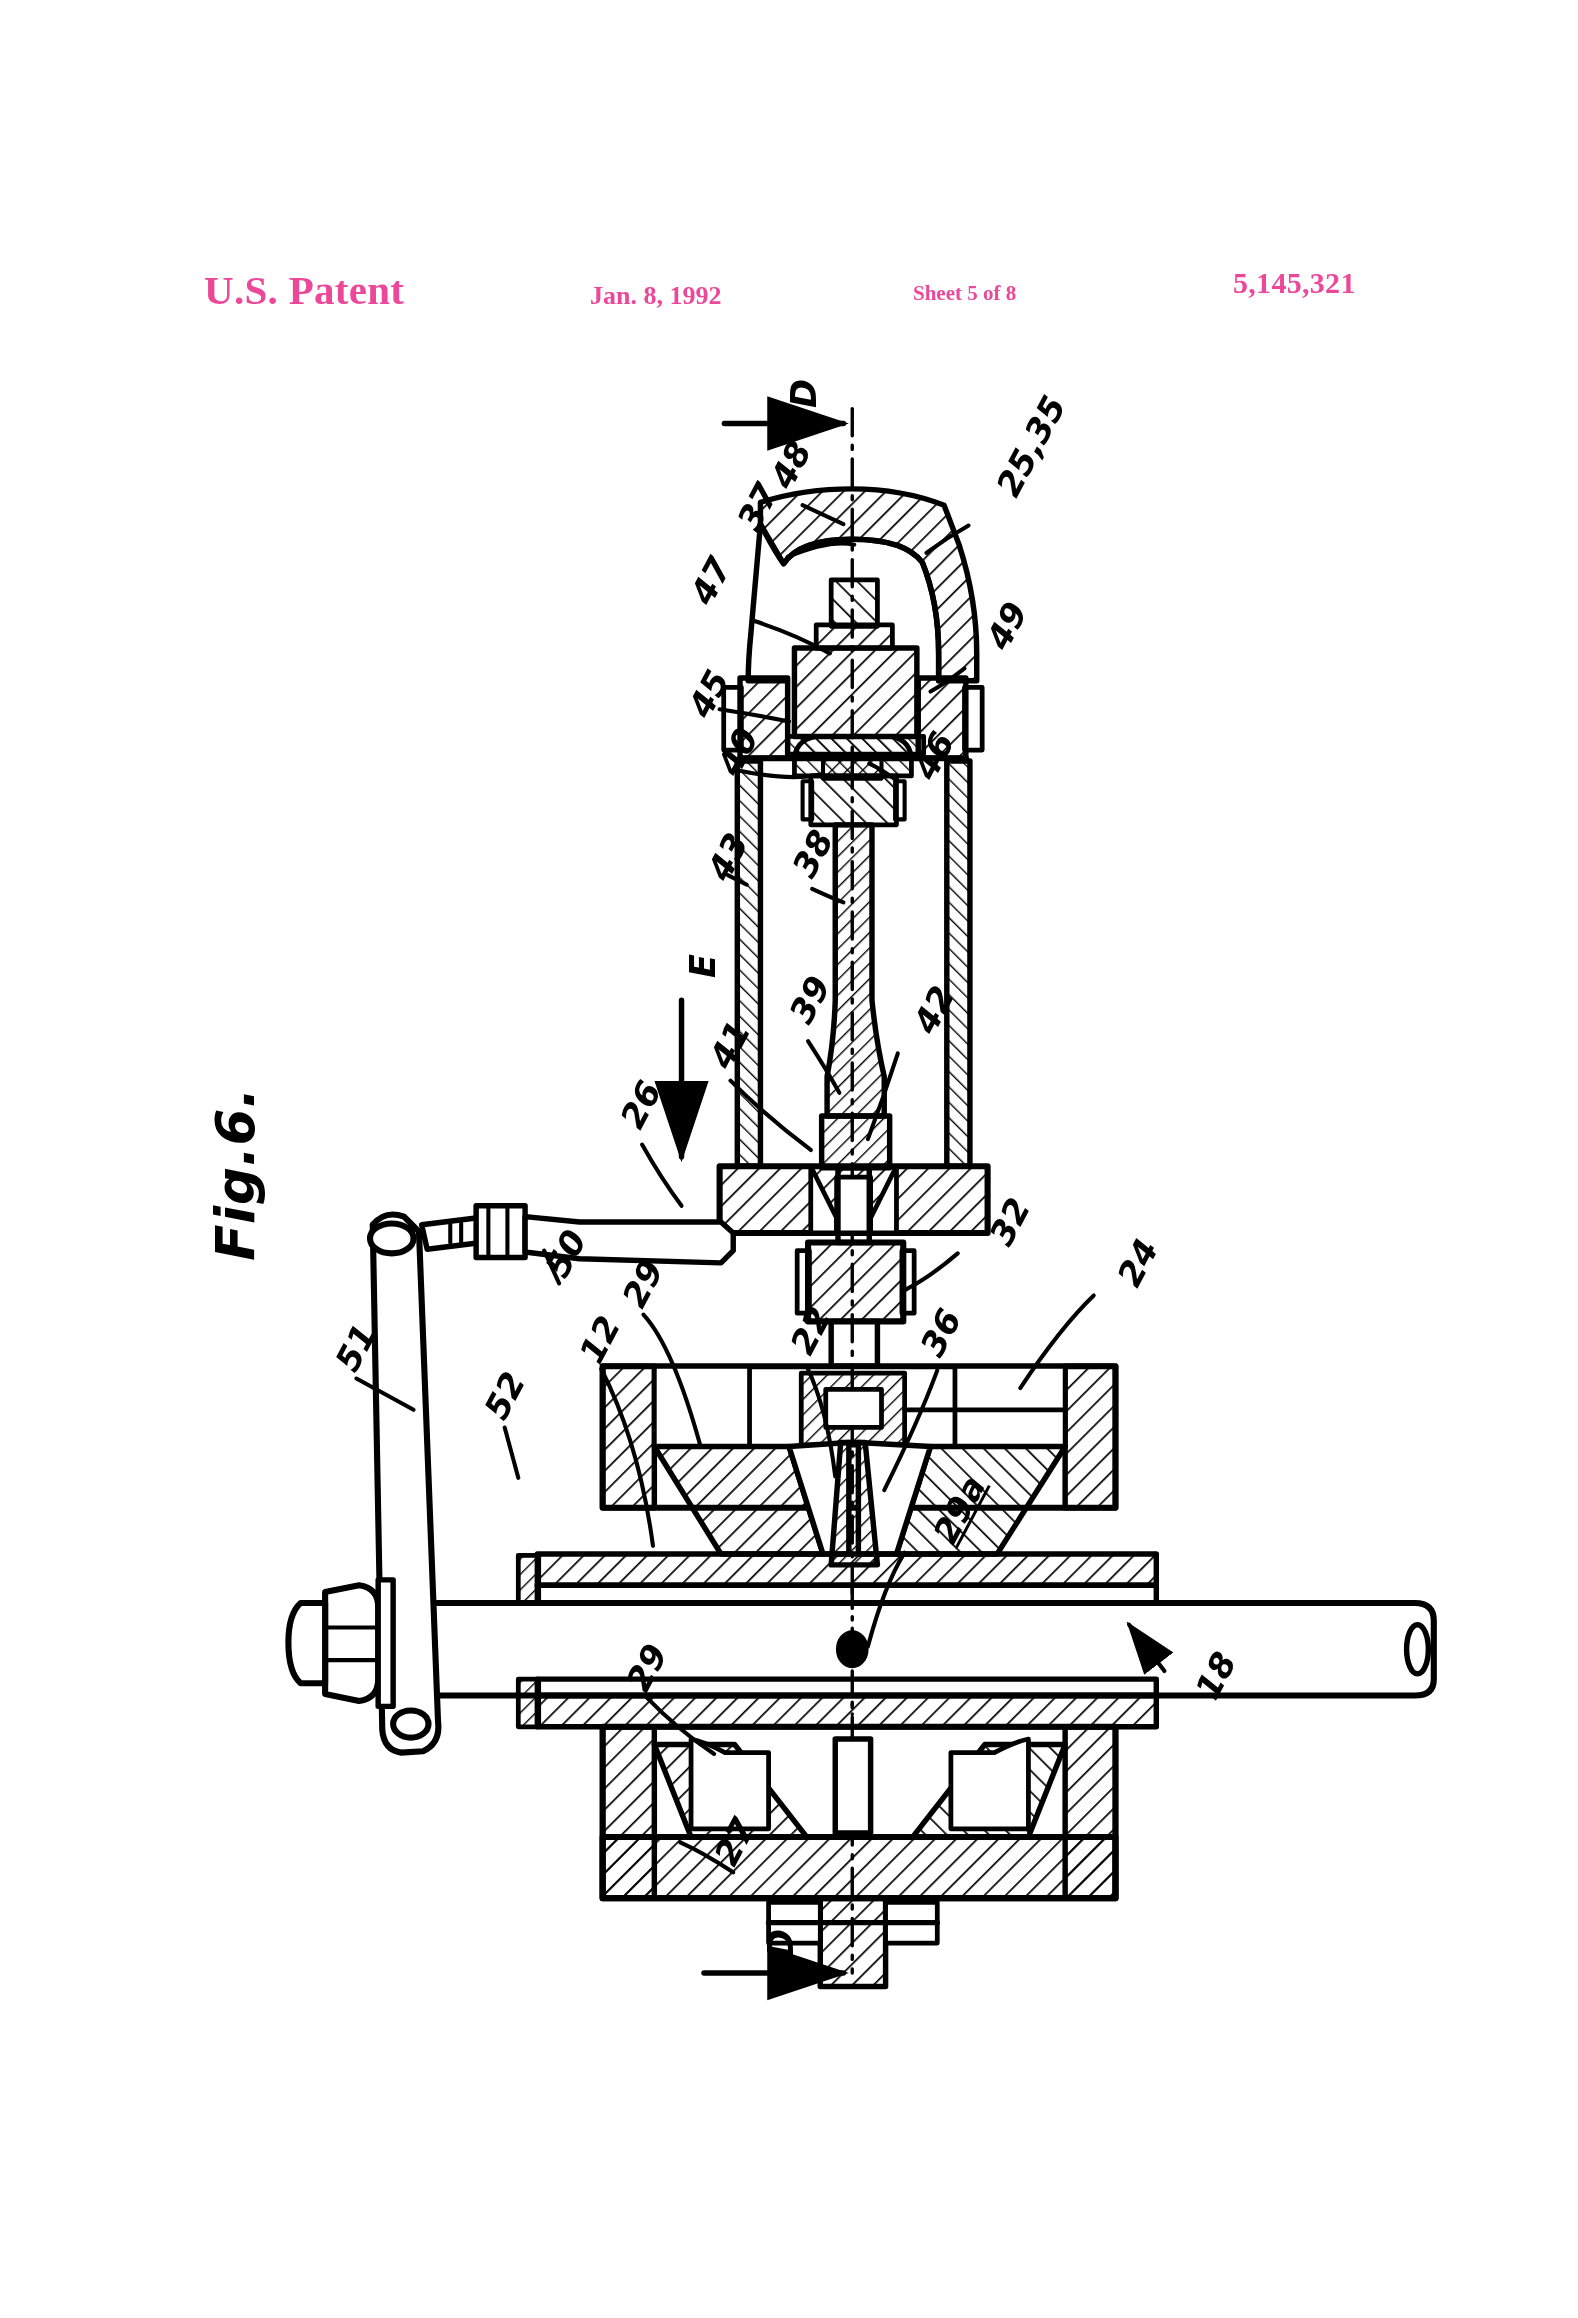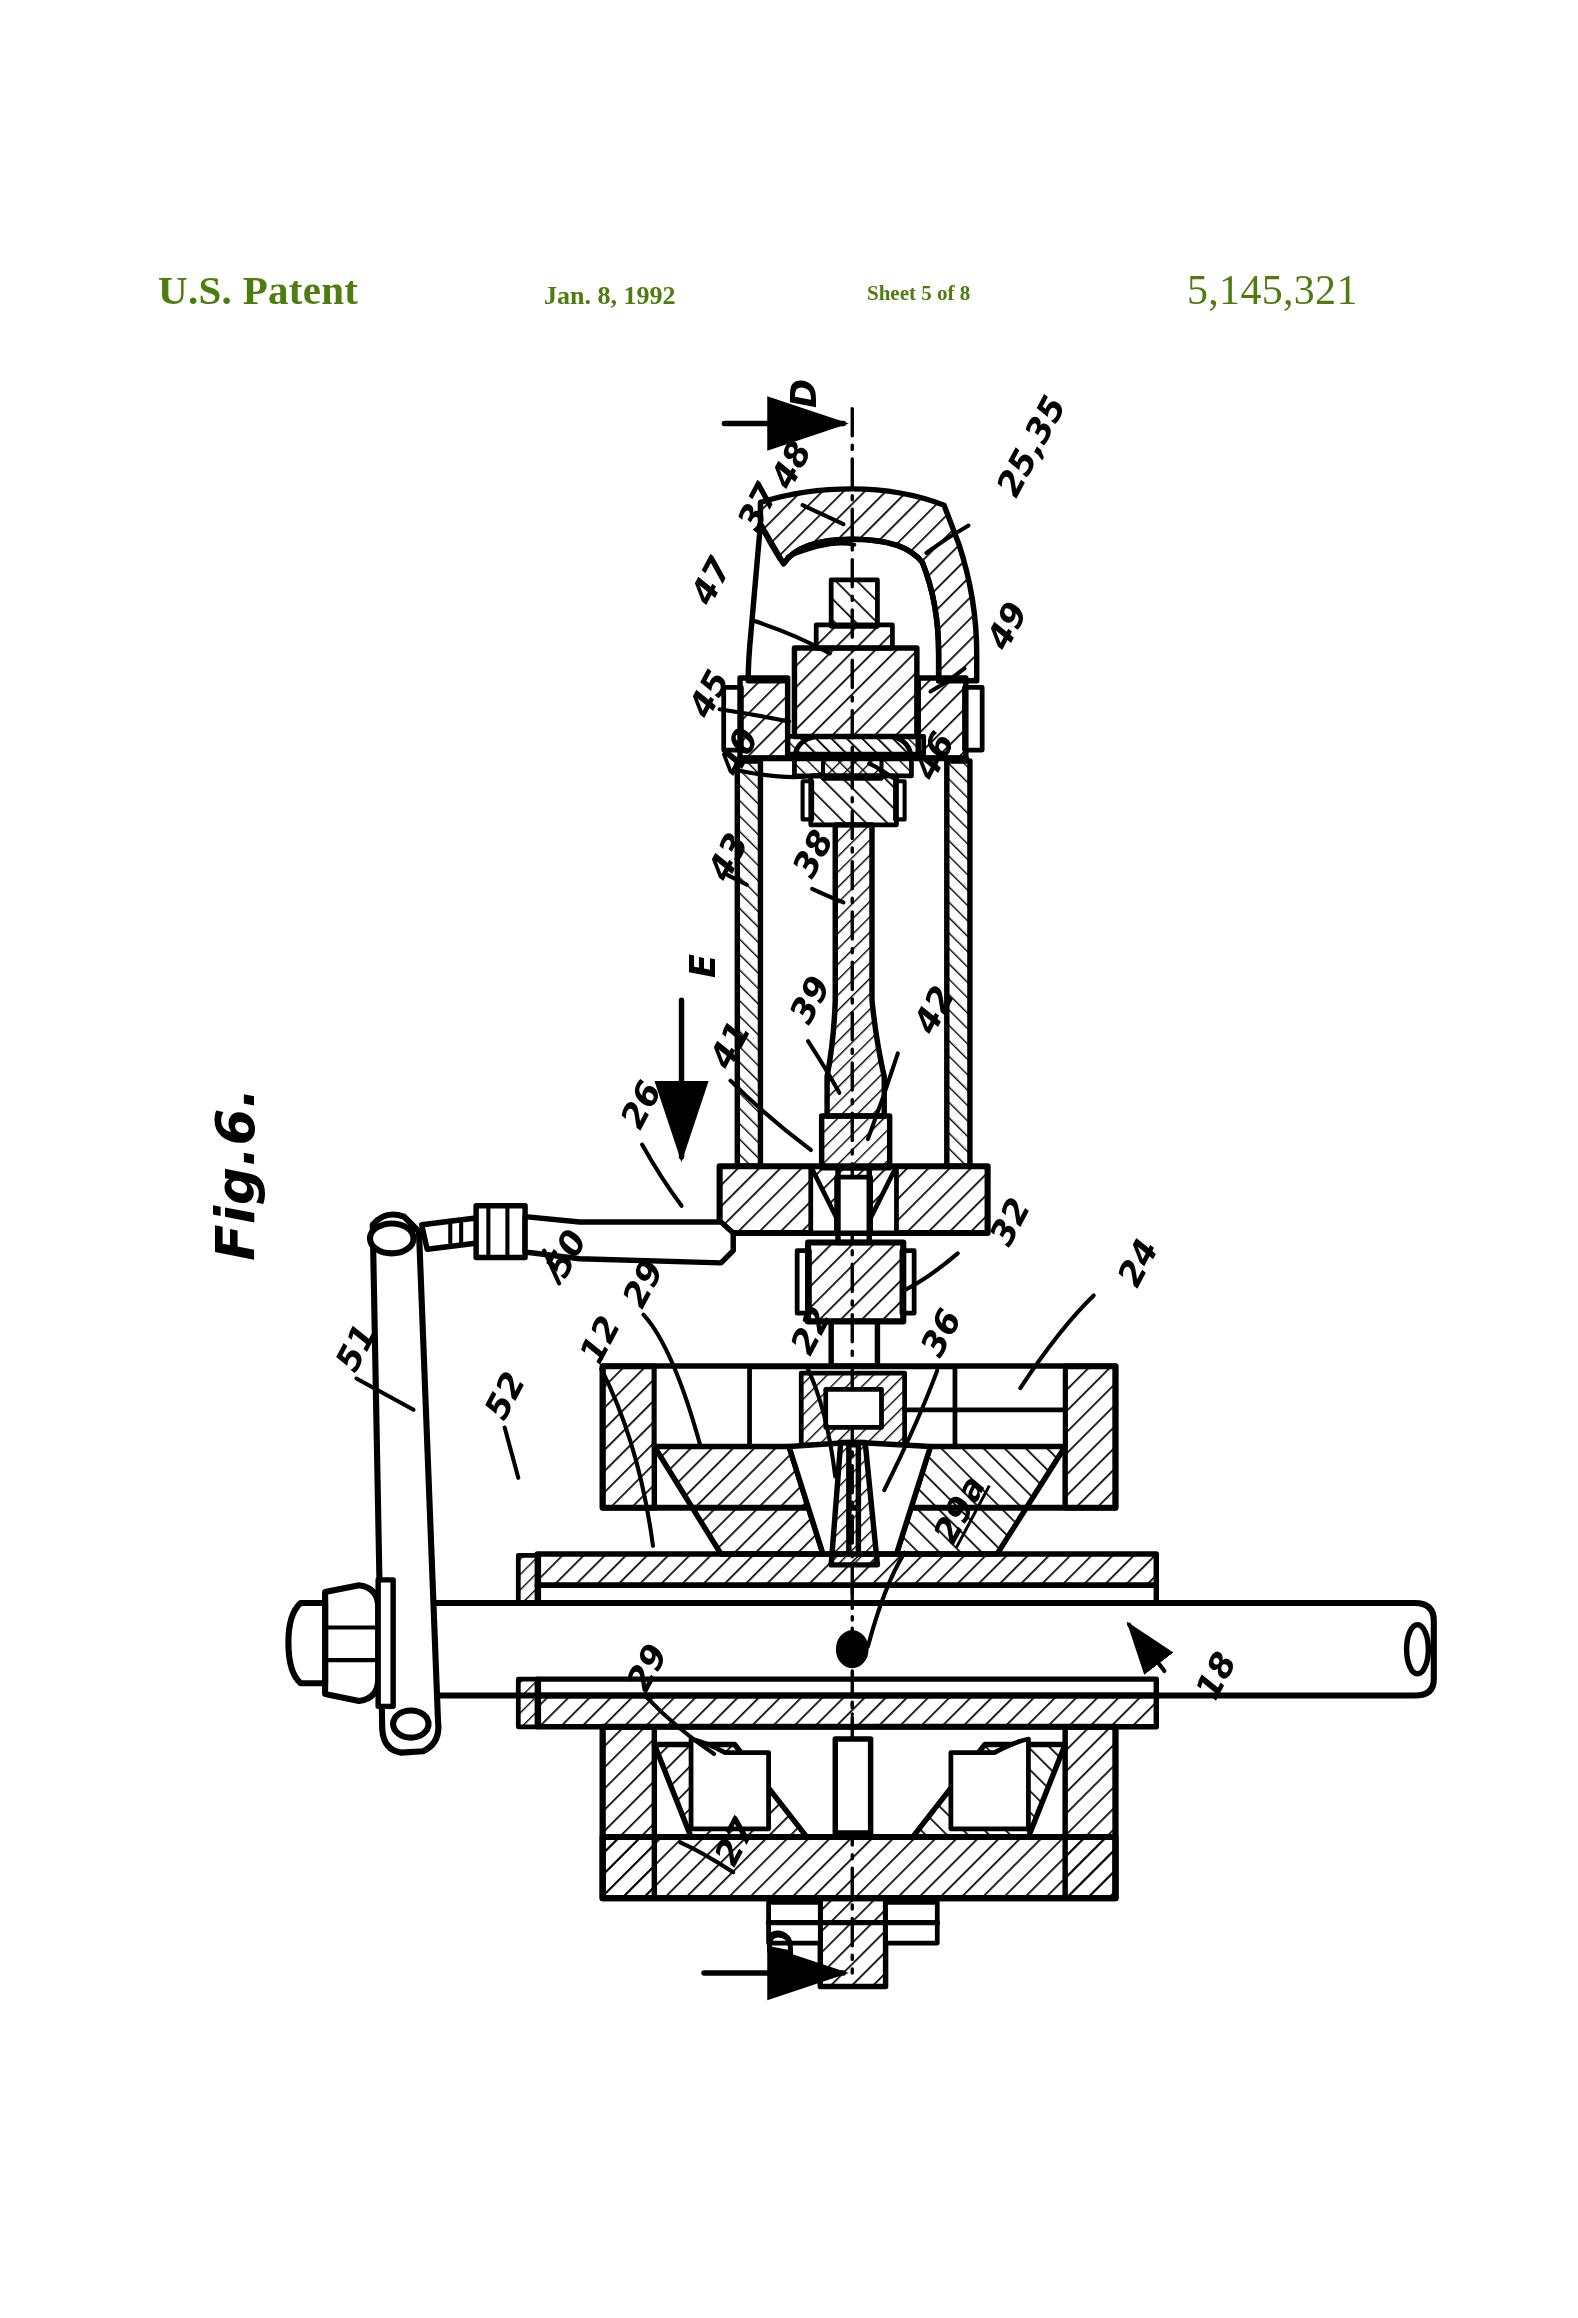--- a/index.html
+++ b/index.html
@@ -1,24 +1,24 @@
 <!DOCTYPE html>
 <html style="font-size:11px"><head>
 <meta charset="utf-8">
 <style>
   html,body{margin:0;padding:0;background:#fff;}
   body{width:1578px;height:2319px;position:relative;font-family:"Liberation Serif",serif;overflow:hidden;}
 
   
   #header{position:absolute;left:0;top:133px;width:1578px;height:54px;}
-  #header .hcell{position:absolute;white-space:nowrap;color:#4d7c0f;}
+  #header .hcell{position:absolute;white-space:nowrap;color:#ec4899;margin-left:46px;}
   #ph-title{left:158px;top:133px;font-size:41px;font-weight:bold;letter-spacing:0.3px;}
   #ph-date{left:544px;top:148px;font-size:26px;font-weight:bold;}
   #ph-sheet{left:867px;top:148px;font-size:21px;font-weight:bold;}
-  #ph-num{left:1187px;top:133px;font-size:42px;font-weight:normal;letter-spacing:0.3px;}
+  #ph-num{left:1187px;top:133px;font-size:30px;font-weight:bold;letter-spacing:0.3px;}
 
   
   #fig-label{position:absolute;left:133px;top:1086px;width:204px;height:177px;
              font-family:"DejaVu Sans",sans-serif;font-size:53px;font-style:italic;font-weight:bold;
              color:#000;transform:rotate(-90deg);transform-origin:102px 88px;
              display:flex;align-items:center;justify-content:center;letter-spacing:0.7px;}
 
   
   #drawing{position:absolute;left:0;top:0;width:1578px;height:2319px;}
   #drawing svg{display:block;width:1578px;height:2319px;}

